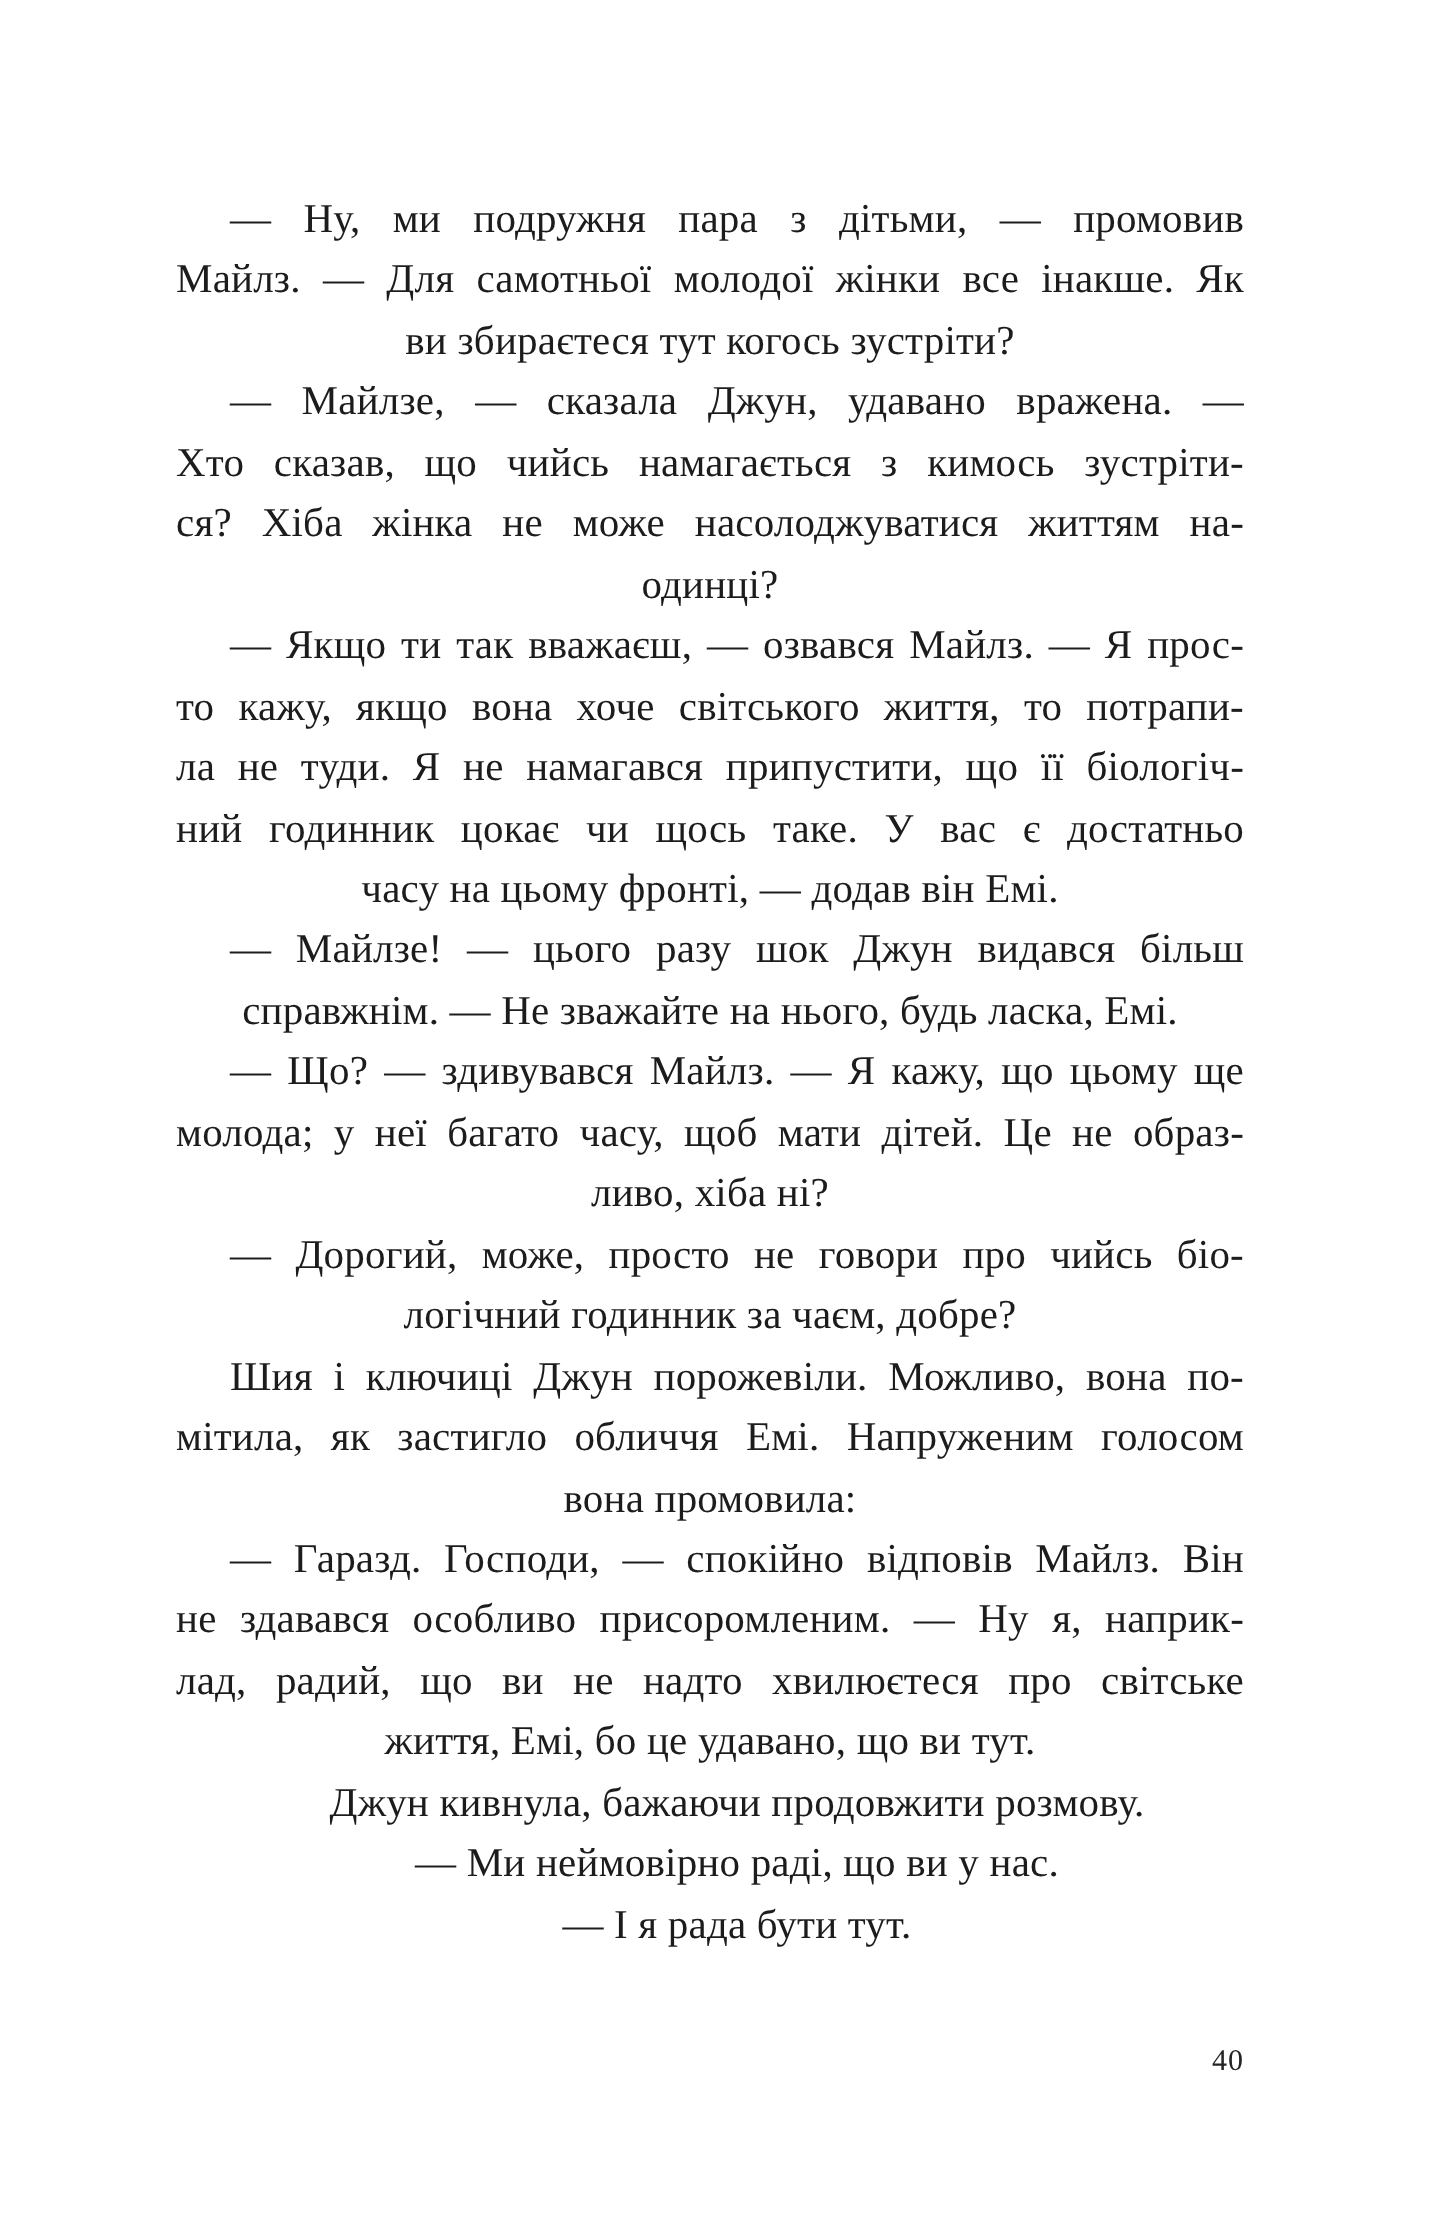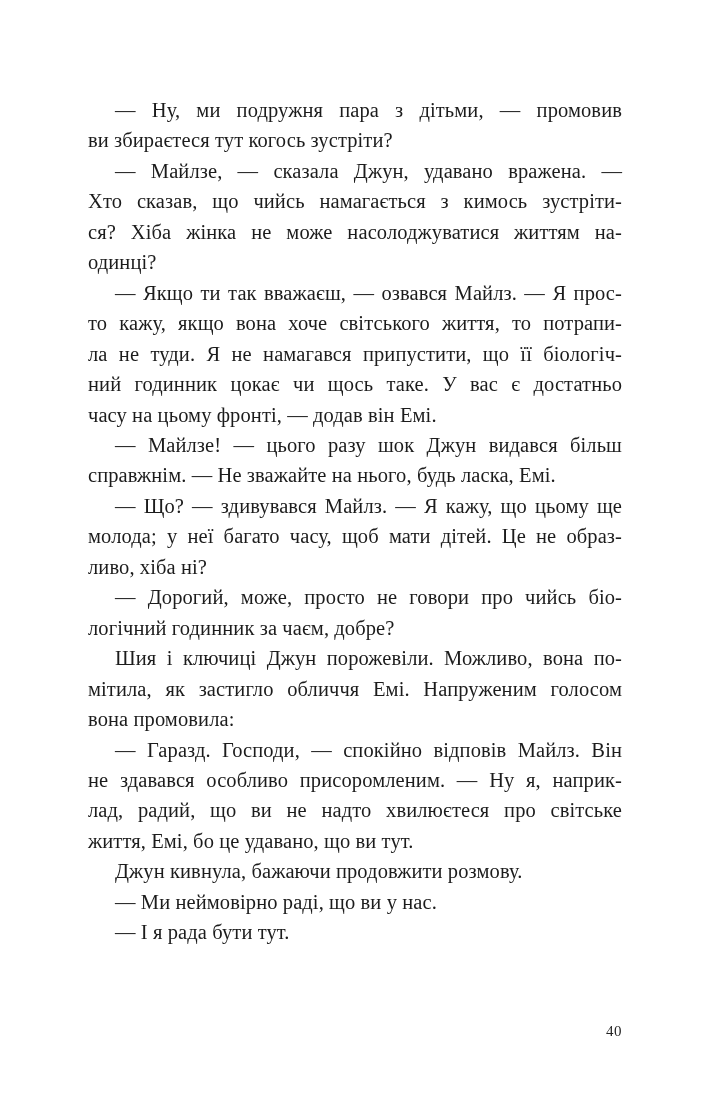--- a/index.html
+++ b/index.html
@@ -23,21 +23,21 @@
     width: 534px;
   }
   .paragraph {
     margin: 0;
     padding: 0;
   }
   .line {
     font-size: 20.5px;
     line-height: 30.46px;
     letter-spacing: 0.1px;
-    text-align: left;
+    text-align: center;
     white-space: normal;
   }
   
   .line.just {
     text-align: justify;
     text-align-last: justify;
   }
   
   .line.first {
     text-indent: 27px;
@@ -52,20 +52,21 @@
     color: var(--pn, #242424);
   }
 </style>
 </head>
 <body>
 
 <div class="book-page" style="--bg: #ffffff; --fg: #1c1c1c; --pn: #242424;">
   <div class="text-block" id="text-block">
       <div class="paragraph">
         <div class="line first just">— Ну, ми подружня пара з дітьми, — промовив</div>
+        <div class="line just">Майлз. — Для самотньої молодої жінки все інакше. Як</div>
         <div class="line">ви збираєтеся тут когось зустріти?</div>
       </div>
       <div class="paragraph">
         <div class="line first just">— Майлзе, — сказала Джун, удавано вражена. —</div>
         <div class="line just">Хто сказав, що чийсь намагається з кимось зустріти-</div>
         <div class="line just">ся? Хіба жінка не може насолоджуватися життям на-</div>
         <div class="line">одинці?</div>
       </div>
       <div class="paragraph">
         <div class="line first just">— Якщо ти так вважаєш, — озвався Майлз. — Я прос-</div>

